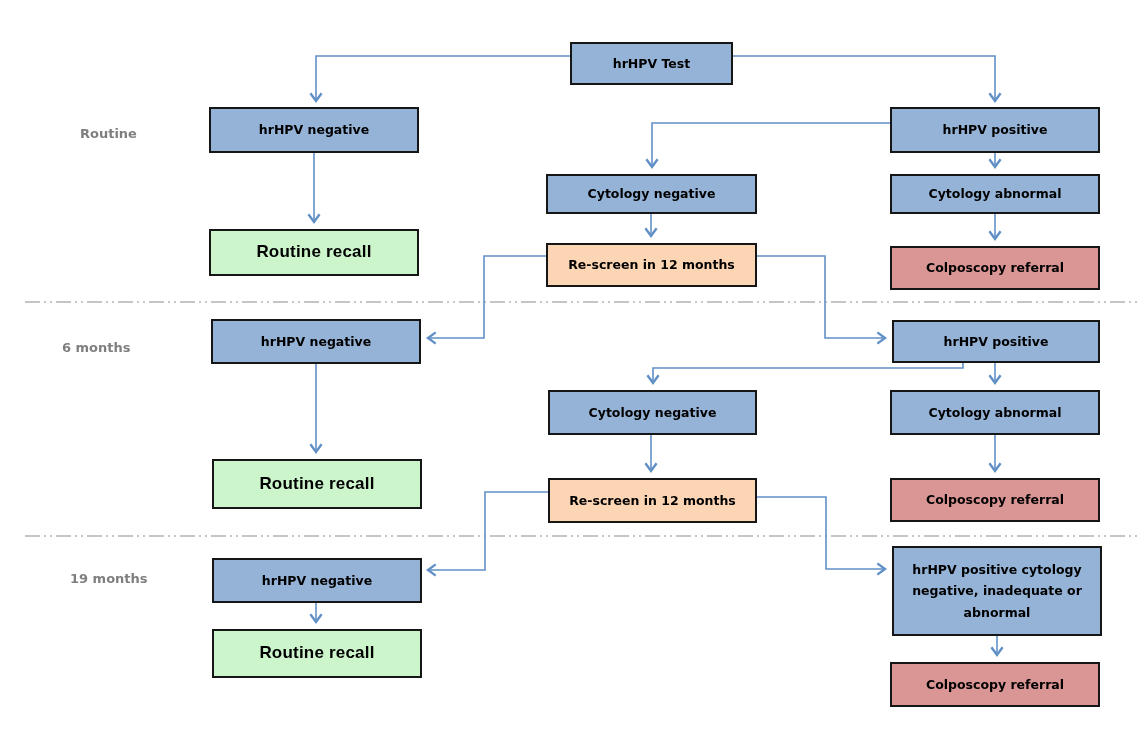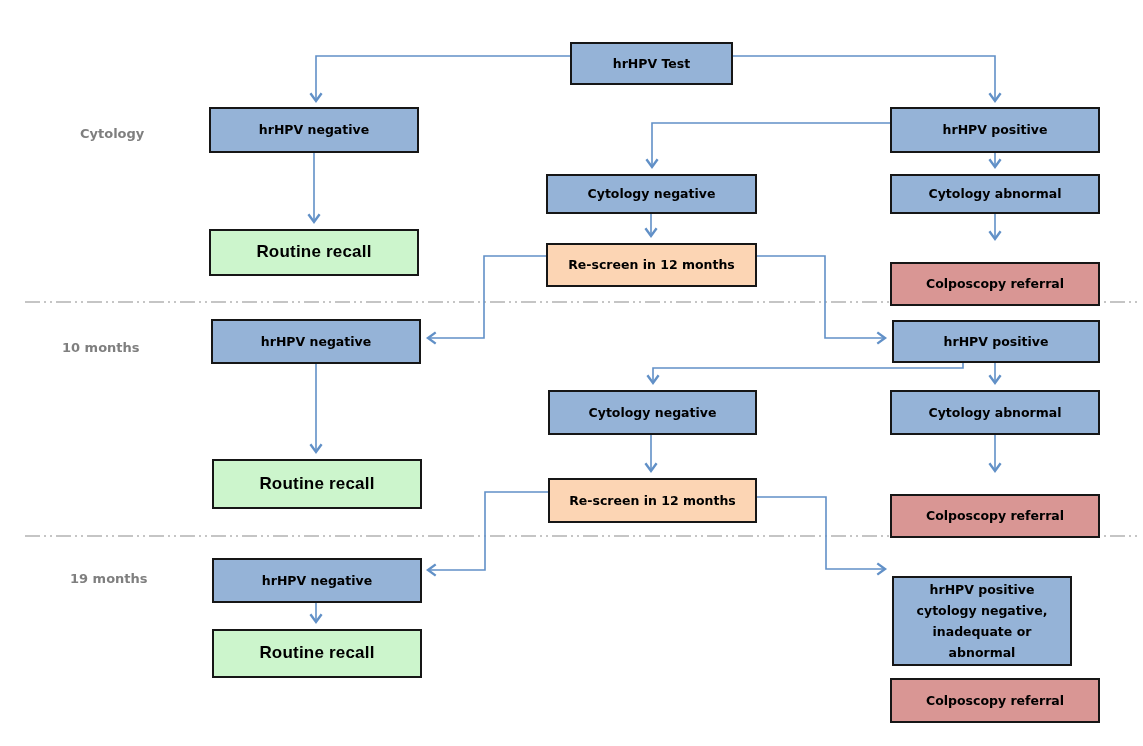--- a/index.html
+++ b/index.html
@@ -10,21 +10,21 @@
   .sep{stroke:var(--separator);stroke-width:1.2px;stroke-dasharray:15 4 2 4 2 4;}
   .arrowhead{stroke:var(--line);stroke-width:1.7px;fill:none;}
   .node{position:absolute;display:flex;align-items:center;justify-content:center;
         text-align:center;box-sizing:border-box;padding:3px 10px;
         font-weight:700;font-size:12.5px;line-height:1.7;color:#000;
         border:2px solid var(--border);}
   .blue{background:var(--box-blue);}
   .green{background:var(--box-green);font-family:"Liberation Sans",sans-serif;
          font-size:17px;letter-spacing:.2px;text-align:right;}
   .peach{background:var(--box-peach);}
-  .rose{background:var(--box-rose);margin-top:16px;}
+  .rose{background:var(--box-rose);}
   .rowlabel{position:absolute;font-weight:700;font-size:13px;color:var(--label-text);}
 </style>
 </head>
 <body>
 
 <div id="canvas">
 
   <svg id="connectors" width="1143" height="746" viewBox="0 0 1143 746">
     <defs>
       <marker id="arrow" viewBox="0 0 10 10" refX="6.5" refY="5" markerWidth="14" markerHeight="14" markerUnits="userSpaceOnUse" orient="auto">
@@ -53,22 +53,22 @@
     <polyline class="conn" marker-end="url(#arrow)" points="651,435 651,471"></polyline>
     <polyline class="conn" marker-end="url(#arrow)" points="995,435 995,471"></polyline>
 
     <polyline class="conn" marker-end="url(#arrow)" points="548,492 485,492 485,570 428,570"></polyline>
     <polyline class="conn" marker-end="url(#arrow)" points="757,497 826,497 826,569 885,569"></polyline>
 
     <polyline class="conn" marker-end="url(#arrow)" points="316,603 316,622"></polyline>
     <polyline class="conn" marker-end="url(#arrow)" points="997,636 997,655"></polyline>
   </svg>
 
-  <div class="rowlabel" style="left:80px;top:126px">Cytology</div>
-  <div class="rowlabel" style="left:62px;top:340px">10 months</div>
+  <div class="rowlabel" style="left:80px;top:126px">Routine</div>
+  <div class="rowlabel" style="left:62px;top:340px">6 months</div>
   <div class="rowlabel" style="left:70px;top:571px">19 months</div>
 
   <div class="node blue" style="left:570px;top:42px;width:163px;height:43px">hrHPV Test</div>
 
   <div class="node blue" style="left:209px;top:107px;width:210px;height:46px">hrHPV negative</div>
   <div class="node blue" style="left:890px;top:107px;width:210px;height:46px">hrHPV positive</div>
   <div class="node blue" style="left:546px;top:174px;width:211px;height:40px">Cytology negative</div>
   <div class="node blue" style="left:890px;top:174px;width:210px;height:40px">Cytology abnormal</div>
   <div class="node green" style="left:209px;top:229px;width:210px;height:47px">Routine recall</div>
   <div class="node peach" style="left:546px;top:243px;width:211px;height:44px">Re-screen in 12 months</div>
@@ -77,16 +77,16 @@
   <div class="node blue" style="left:211px;top:319px;width:210px;height:45px">hrHPV negative</div>
   <div class="node blue" style="left:892px;top:320px;width:208px;height:43px">hrHPV positive</div>
   <div class="node blue" style="left:548px;top:390px;width:209px;height:45px">Cytology negative</div>
   <div class="node blue" style="left:890px;top:390px;width:210px;height:45px">Cytology abnormal</div>
   <div class="node green" style="left:212px;top:459px;width:210px;height:50px">Routine recall</div>
   <div class="node peach" style="left:548px;top:478px;width:209px;height:45px">Re-screen in 12 months</div>
   <div class="node rose" style="left:890px;top:478px;width:210px;height:44px">Colposcopy referral</div>
 
   <div class="node blue" style="left:212px;top:558px;width:210px;height:45px">hrHPV negative</div>
   <div class="node green" style="left:212px;top:629px;width:210px;height:49px">Routine recall</div>
-  <div class="node blue" style="left:892px;top:576px;width:180px;height:90px">hrHPV positive cytology negative, inadequate or abnormal</div>
+  <div class="node blue" style="left:892px;top:546px;width:210px;height:90px">hrHPV positive cytology negative, inadequate or abnormal</div>
   <div class="node rose" style="left:890px;top:662px;width:210px;height:45px">Colposcopy referral</div>
 
 </div>
 
 </body></html>

